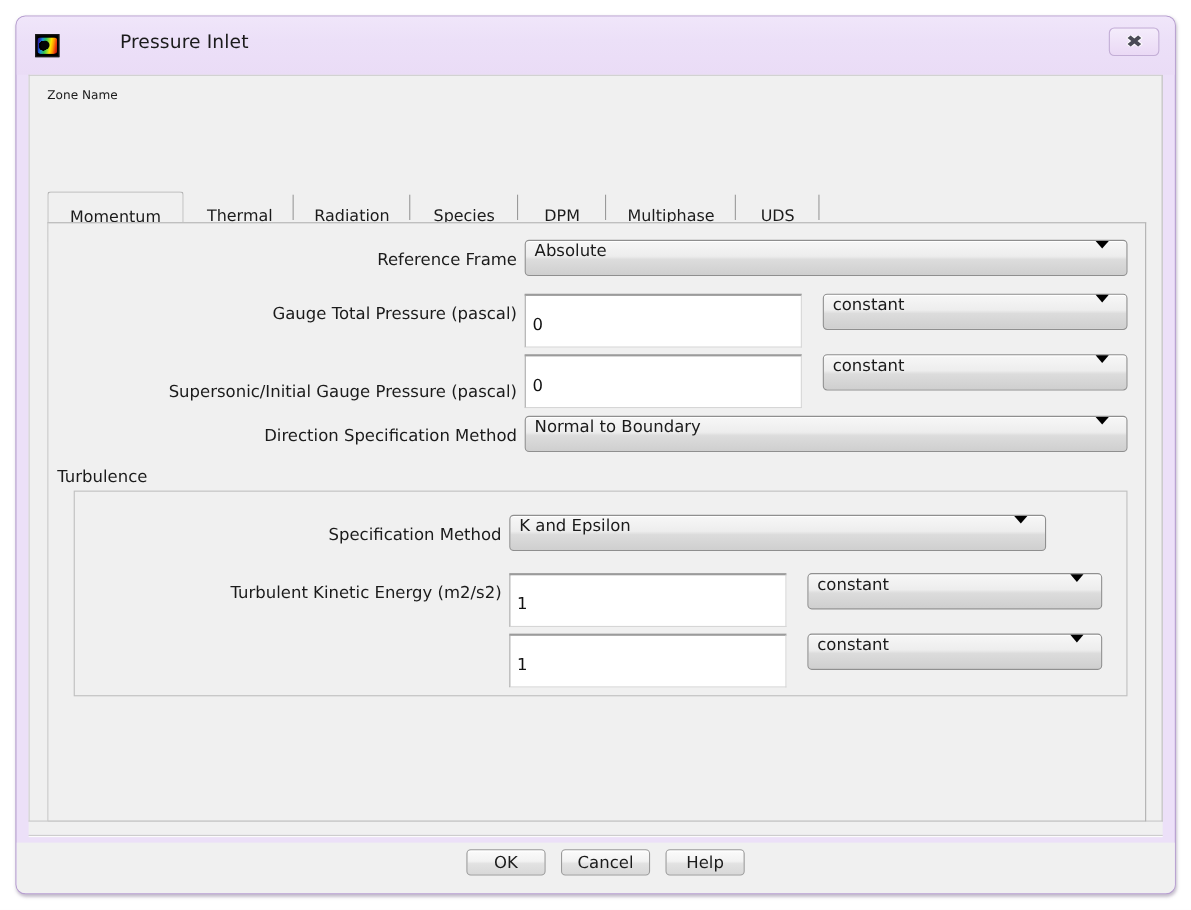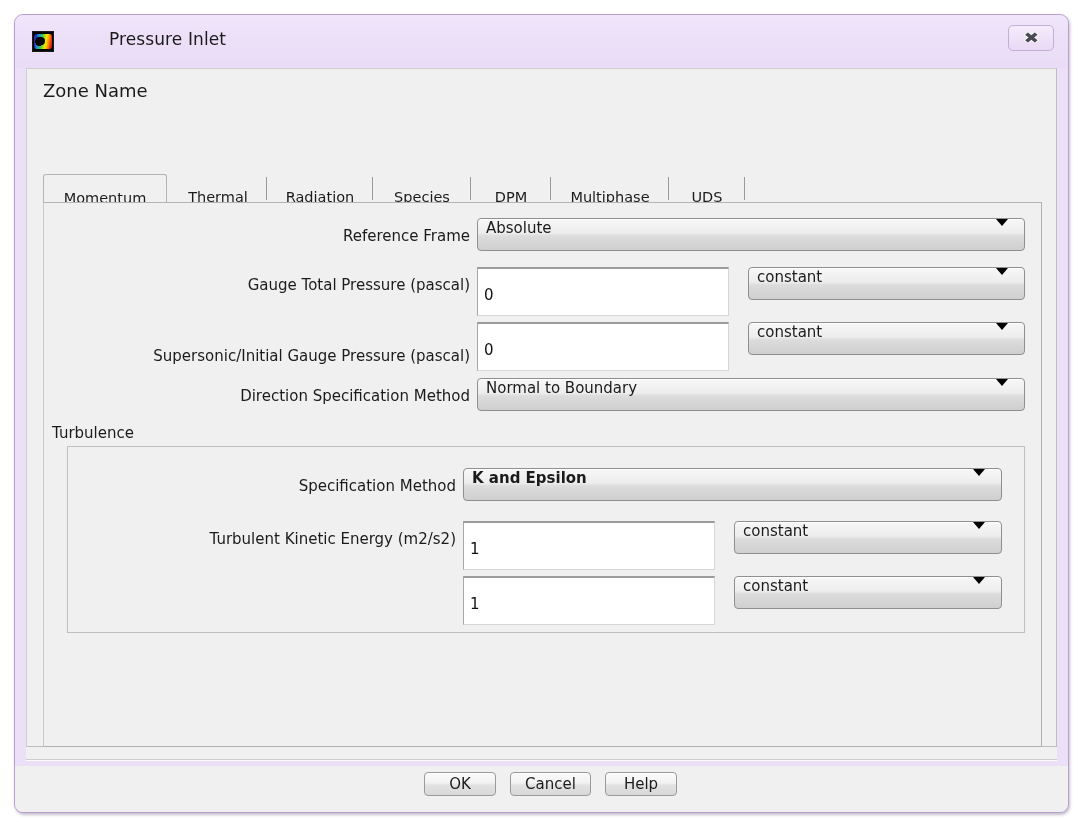--- a/index.html
+++ b/index.html
@@ -114,21 +114,21 @@
     border-top: 1px solid #cfcfcf;
     border-left: 1px solid #cfcfcf;
     border-right: 1px solid #bdbdbd;
     border-bottom: 1px solid #bdbdbd;
   }
 
   .zone-label {
     position: absolute;
     left: 16px;
     top: 11px;
-    font-size: 18px;
+    font-size: 11px;
     color: #1b1b1b;
   }
 
   
   .textfield {
     position: absolute;
     box-sizing: border-box;
     background: #ffffff;
     border-top: 2px solid #9b9b9b;
     border-left: 1px solid #a8a8a8;
@@ -369,21 +369,21 @@
       <div class="row-label" style="left:0px;top:184px;width:426px;">Direction Specification Method</div>
       <div class="combo" style="left:433px;top:175px;width:548px;height:33px;">
         <span class="ctext">Normal to Boundary</span>
         <span class="arrow"></span>
       </div>
 
       <div class="group-title" style="left:8px;top:221px;">Turbulence</div>
       <div class="groupbox" style="left:23px;top:243px;width:958px;height:187px;"></div>
 
       <div class="row-label" style="left:0px;top:274px;width:412px;">Specification Method</div>
-      <div class="combo" style="left:419px;top:265px;width:539px;height:33px;font-weight:bold;">
+      <div class="combo" style="left:419px;top:265px;width:488px;height:33px;">
         <span class="ctext">K and Epsilon</span>
         <span class="arrow"></span>
       </div>
 
       <div class="row-label" style="left:0px;top:327px;width:412px;">Turbulent Kinetic Energy (m2/s2)</div>
       <input class="textfield" type="text" style="left: 419px; top: 318px; width: 252px; height: 49px; padding-top: 5px;" value="1">
       <div class="combo" style="left:690px;top:318px;width:268px;height:33px;">
         <span class="ctext">constant</span>
         <span class="arrow"></span>
       </div>

